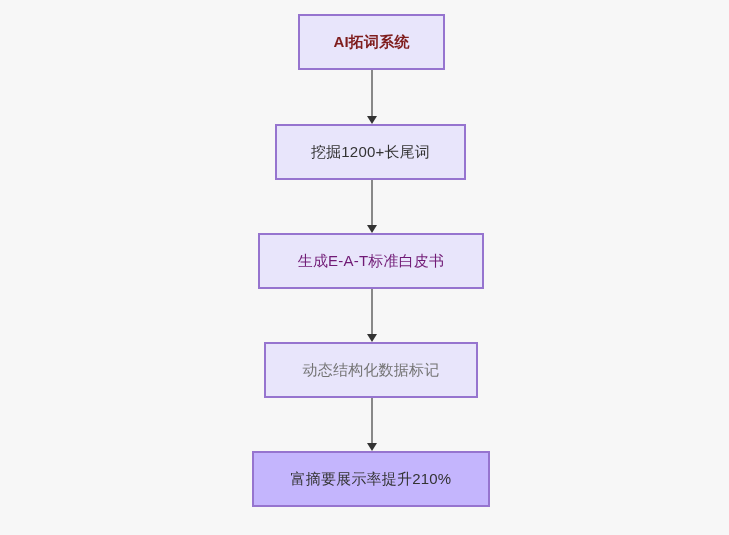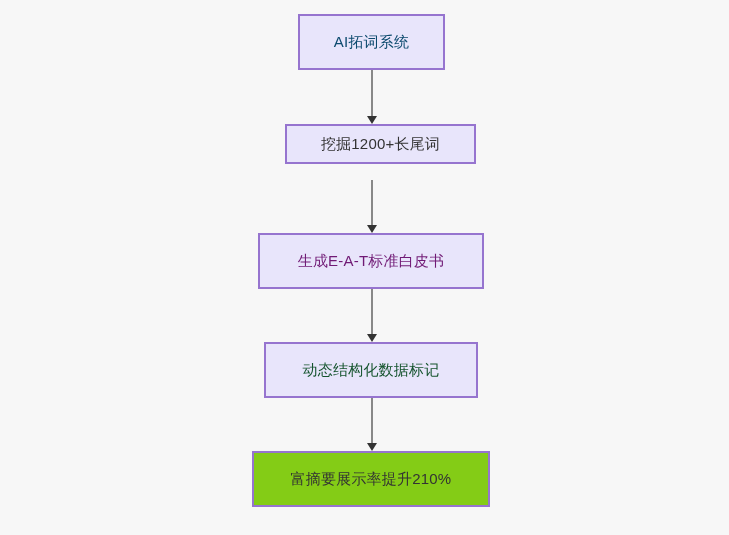--- a/index.html
+++ b/index.html
@@ -54,52 +54,52 @@
     border-right: 5px solid transparent;
     border-top: 8px solid #333333;
   }
 </style>
 </head>
 <body>
 
 <div id="flowchart" style="background: rgb(247, 247, 247);">
 
   <div class="node" id="n1" style="left: 298px; top: 14px; width: 147px; height: 56px; background: rgb(232, 229, 251); border-color: rgb(150, 116, 207);">
-    <span class="node-label" style="color: #0c4a6e;">AI拓词系统</span>
+    <span class="node-label" style="color: #7f1d1d; font-weight: bold;">AI拓词系统</span>
   </div>
 
   <div class="edge" id="e1" style="left: 371px; top: 70px; width: 2px; height: 54px;">
     <div class="edge-line" style="height: 47px; background: rgb(136, 136, 136);"></div>
     <div class="edge-arrow" style="top: 46px; border-top-color: rgb(51, 51, 51);"></div>
   </div>
 
-  <div class="node" id="n2" style="left: 285px; top: 124px; width: 191px; height: 40px; background: rgb(232, 229, 251); border-color: rgb(150, 116, 207);">
+  <div class="node" id="n2" style="left: 275px; top: 124px; width: 191px; height: 56px; background: rgb(232, 229, 251); border-color: rgb(150, 116, 207);">
     <span class="node-label" style="color: rgb(51, 51, 51);">挖掘1200+长尾词</span>
   </div>
 
   <div class="edge" id="e2" style="left: 371px; top: 180px; width: 2px; height: 53px;">
     <div class="edge-line" style="height: 46px; background: rgb(136, 136, 136);"></div>
     <div class="edge-arrow" style="top: 45px; border-top-color: rgb(51, 51, 51);"></div>
   </div>
 
   <div class="node" id="n3" style="left: 258px; top: 233px; width: 226px; height: 56px; background: rgb(232, 229, 251); border-color: rgb(150, 116, 207);">
     <span class="node-label" style="color: #701a75;">生成E-A-T标准白皮书</span>
   </div>
 
   <div class="edge" id="e3" style="left: 371px; top: 289px; width: 2px; height: 53px;">
     <div class="edge-line" style="height: 46px; background: rgb(136, 136, 136);"></div>
     <div class="edge-arrow" style="top: 45px; border-top-color: rgb(51, 51, 51);"></div>
   </div>
 
   <div class="node" id="n4" style="left: 264px; top: 342px; width: 214px; height: 56px; background: rgb(232, 229, 251); border-color: rgb(150, 116, 207);">
-    <span class="node-label" style="color: #14532d;">动态结构化数据标记</span>
+    <span class="node-label" style="color: #737373;">动态结构化数据标记</span>
   </div>
 
   <div class="edge" id="e4" style="left: 371px; top: 398px; width: 2px; height: 53px;">
     <div class="edge-line" style="height: 46px; background: rgb(136, 136, 136);"></div>
     <div class="edge-arrow" style="top: 45px; border-top-color: rgb(51, 51, 51);"></div>
   </div>
 
-  <div class="node" id="n5" style="left: 252px; top: 451px; width: 238px; height: 56px; background: #84cc16; border-color: rgb(150, 116, 207);">
+  <div class="node" id="n5" style="left: 252px; top: 451px; width: 238px; height: 56px; background: #c4b5fd; border-color: rgb(150, 116, 207);">
     <span class="node-label" style="color: rgb(51, 51, 51);">富摘要展示率提升210%</span>
   </div>
 
 </div>
 
 </body></html>

